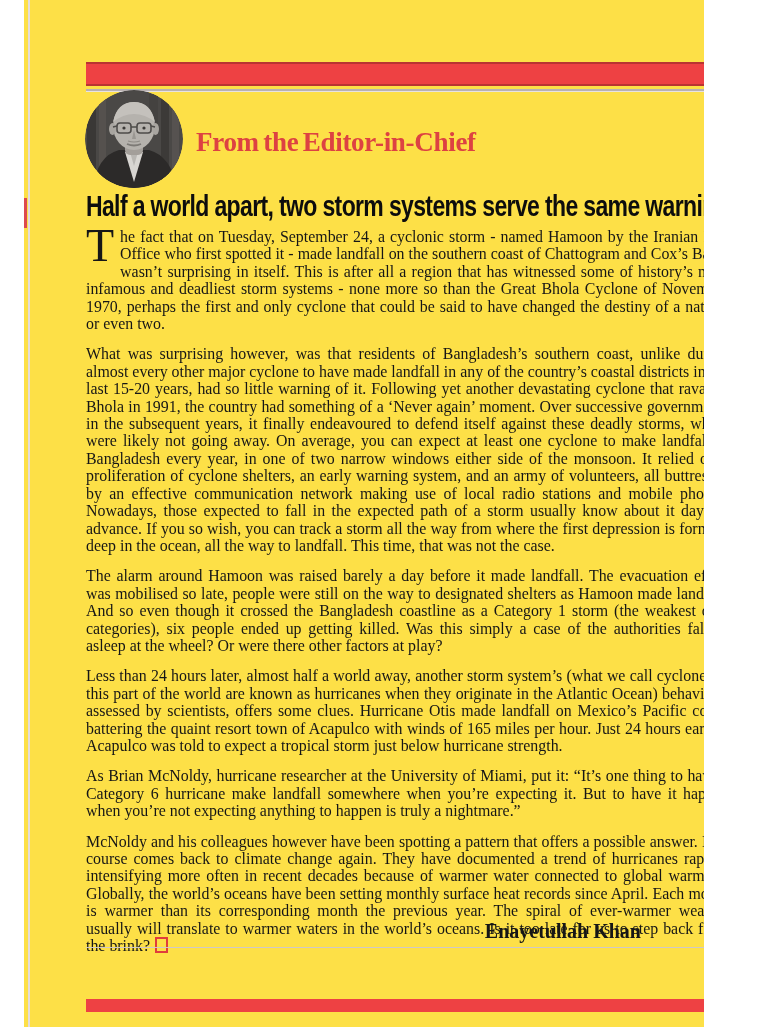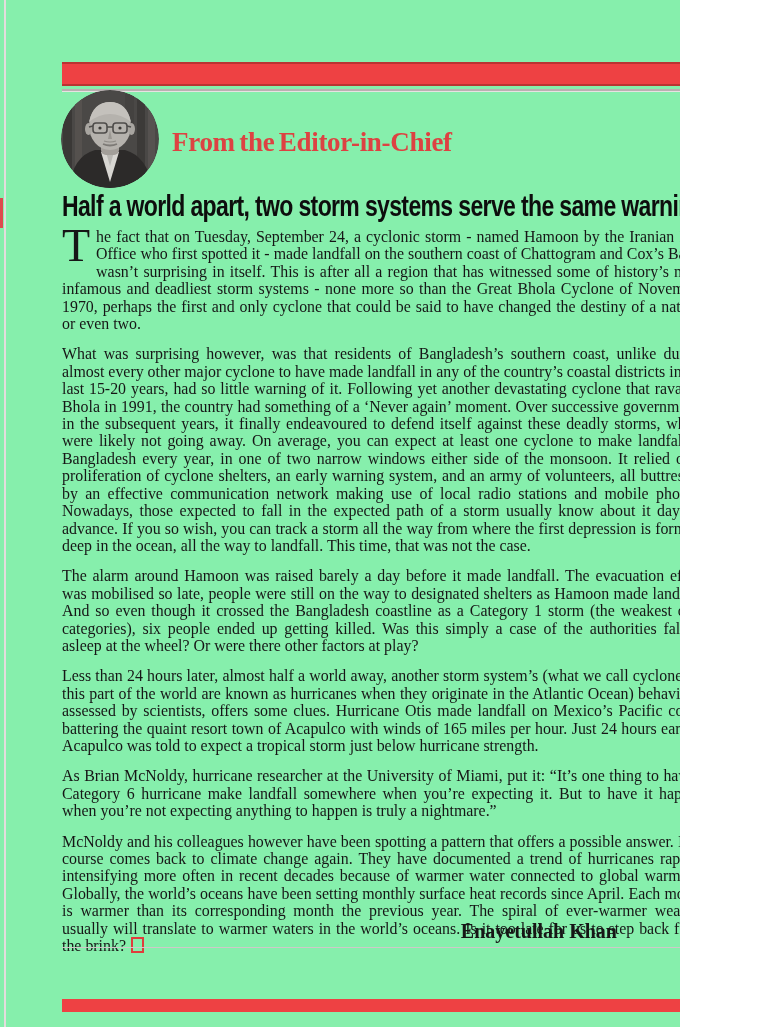--- a/index.html
+++ b/index.html
@@ -1,17 +1,17 @@
 <!DOCTYPE html>
 <html><head>
 <meta charset="utf-8">
 <style>
   html,body{margin:0;padding:0;background:#fff;}
-  .page{position:relative;width:680px;height:1027px;background:#86efac;
-        font-family:"Liberation Serif", serif;overflow:hidden;color:#161616;}
+  .page{position:relative;width:680px;height:1027px;background:#fde047;
+        font-family:"Liberation Serif", serif;overflow:hidden;color:#161616;margin-left:24px;}
   .edge-line{position:absolute;left:4px;top:0;width:2px;height:100%;background:#e3dcdc;}
   .edge-mark{position:absolute;left:0;top:198px;width:3px;height:30px;background:#dd4a4e;}
 
   .top-bar{position:absolute;left:62px;top:62px;width:633px;height:24px;background:#ee4143;
            border-top:2px solid #b93432;border-bottom:2px solid #b93432;box-sizing:border-box;}
   .bar-rule{position:absolute;left:62px;top:89px;width:638px;height:2px;background:#b9b1b1;
             border-bottom:1px solid #e7e2e2;}
 
   .photo{position:absolute;left:61px;top:90px;width:98px;height:98px;border-radius:50%;overflow:hidden;}
   .photo svg{display:block;}

